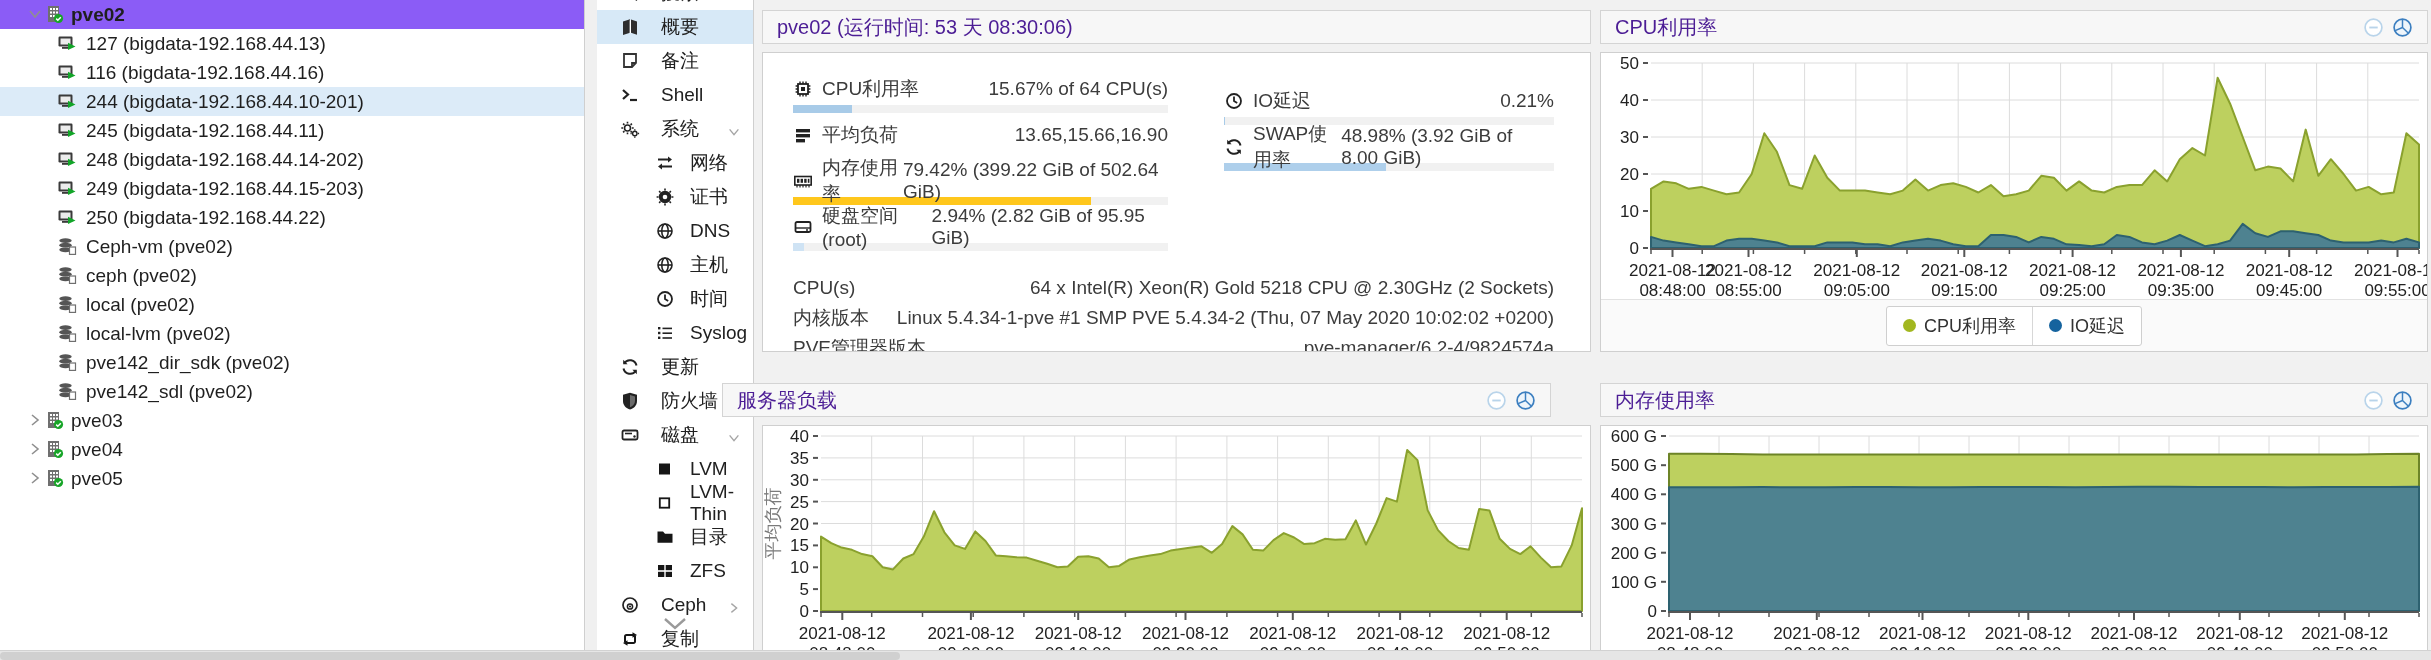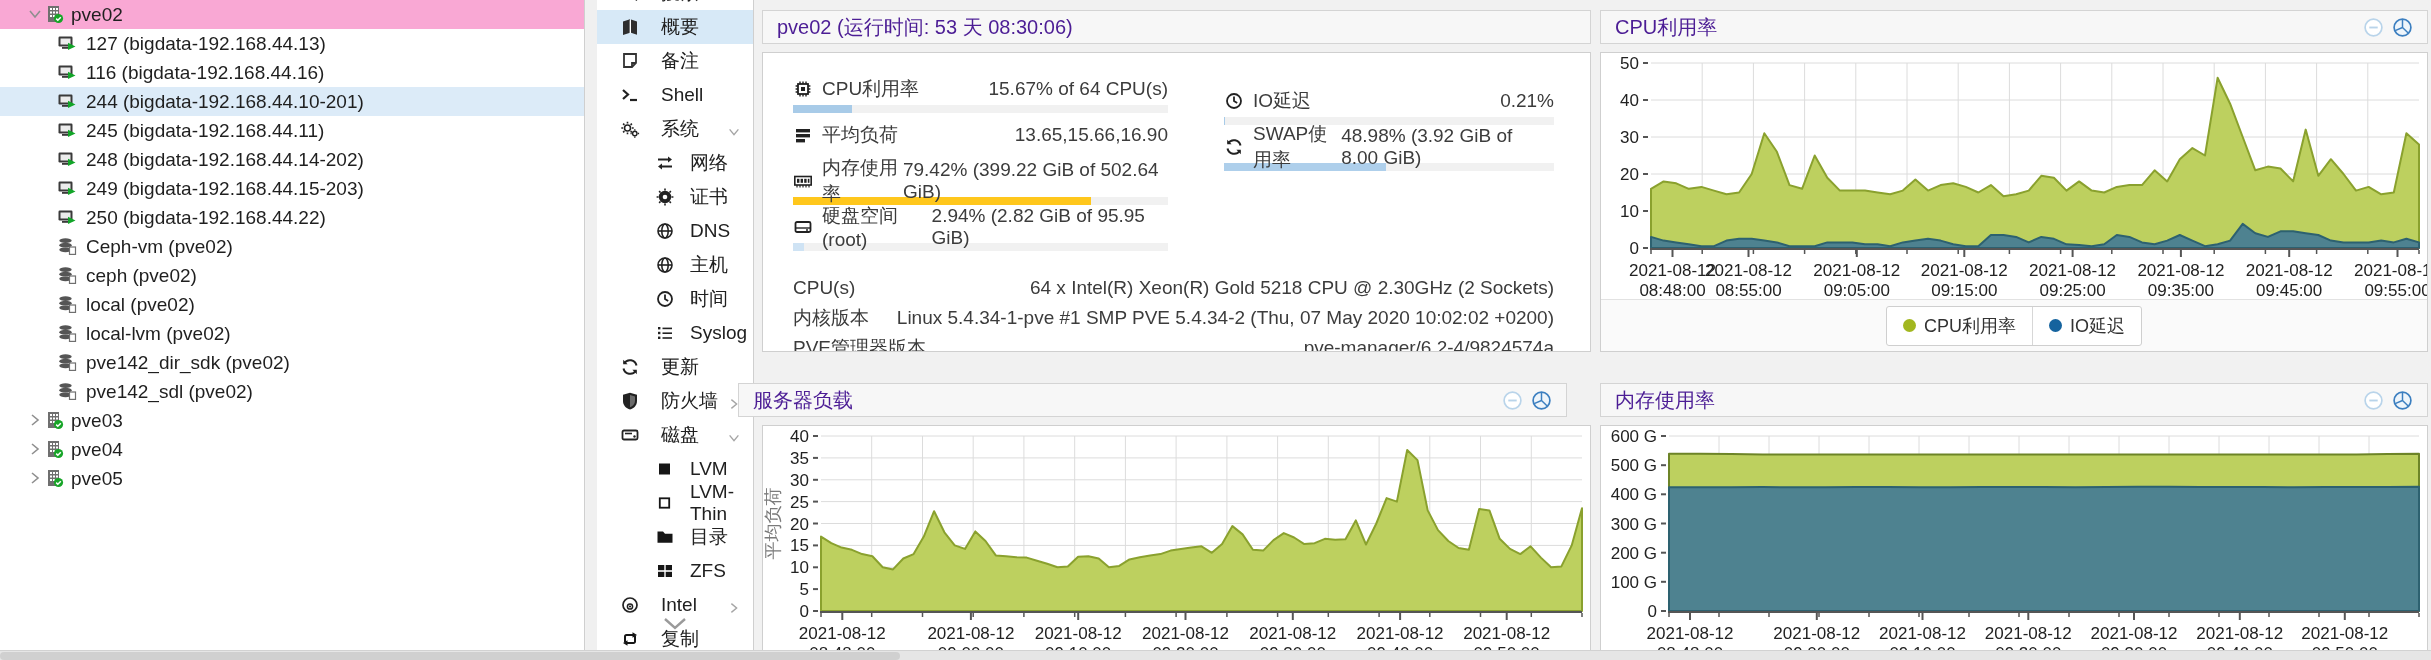--- a/index.html
+++ b/index.html
@@ -3,21 +3,21 @@
 <meta charset="utf-8">
 <style>
   html,body{margin:0;padding:0;background:#f1f1f1;}
   *{box-sizing:border-box;}
   body{font-family:"Liberation Sans","DejaVu Sans",sans-serif;color:#3c3c3c;}
   #app{position:relative;width:2431px;height:660px;overflow:hidden;background:#f1f1f1;}
 
   
   #tree-panel{position:absolute;left:0;top:0;width:585px;height:650px;background:#fff;border-right:1px solid #cfcfcf;overflow:hidden;}
   .tree-row{position:relative;height:29px;display:flex;align-items:center;font-size:19px;color:#1f1f1f;white-space:nowrap;cursor:pointer;}
-  .tree-row.hover{background:#f9a8d4;}
+  .tree-row.hover{background:#8b5cf6;font-weight:bold;}
   .tree-row.selected{background:#dcebf8;}
   .tree-caret{width:16px;height:16px;position:absolute;left:27px;top:6px;}
   .tree-icon{width:20px;height:20px;position:absolute;top:4px;}
   .tree-row.lvl0 .tree-icon{left:44px;} .tree-row.lvl0 .tree-label{padding-left:71px;}
   .tree-row.lvl1 .tree-icon{left:57px;} .tree-row.lvl1 .tree-label{padding-left:86px;}
   .tree-icon svg,.tree-caret svg,.menu-icon svg,.row-icon svg,.tool svg{width:100%;height:100%;display:block;}
 
   
   #splitter{position:absolute;left:586px;top:0;width:11px;height:650px;background:#f0f0f0;cursor:col-resize;}
 
@@ -537,21 +537,21 @@
         <div class="menu-item">
           <span class="menu-icon">
             <svg viewBox="0 0 20 20">
               <g fill="none" stroke="#222">
                 <circle cx="10" cy="10" r="7" stroke-width="1.7"></circle>
                 <circle cx="10" cy="11.5" r="2.6" stroke-width="1.5"></circle>
               </g>
               <circle cx="10" cy="11.5" r="1.1" fill="#222"></circle>
             </svg>
           </span>
-          <span class="menu-label">Intel</span>
+          <span class="menu-label">Ceph</span>
           <span class="menu-caret"><svg viewBox="0 0 16 16">
               <path d="M5 3l6 5-6 5" fill="none" stroke="#8f8f8f" stroke-width="1.6"></path>
             </svg></span>
         </div>
         <div class="menu-item">
           <span class="menu-icon">
             <svg viewBox="0 0 20 20">
               <g fill="none" stroke="#161616" stroke-width="2">
                 <path d="M5 13V7.5A1.5 1.5 0 0 1 6.5 6H13"></path>
                 <path d="M15 7v5.5a1.5 1.5 0 0 1-1.5 1.5H7"></path>
@@ -811,21 +811,21 @@
             <span>CPU利用率</span>
           </span>
           <span class="legend-entry">
             <span class="legend-dot" style="background:#15639e"></span>
             <span>IO延迟</span>
           </span>
         </div>
       </div>
   </div>
 
-  <div class="panel-header" style="left:738px;top:383px;width:829px;">
+  <div class="panel-header" style="left:722px;top:383px;width:829px;">
     <span class="panel-title">服务器负载</span>
     <span class="panel-tools">
       <span class="tool">
           <svg viewBox="0 0 20 20">
             <circle cx="10" cy="10" r="8" fill="#fff" stroke="#b9d4ea" stroke-width="1.6"></circle>
             <path d="M6 10h8" stroke="#b9d4ea" stroke-width="1.8"></path>
           </svg>
         </span>
       <span class="tool">
           <svg viewBox="0 0 20 20">

